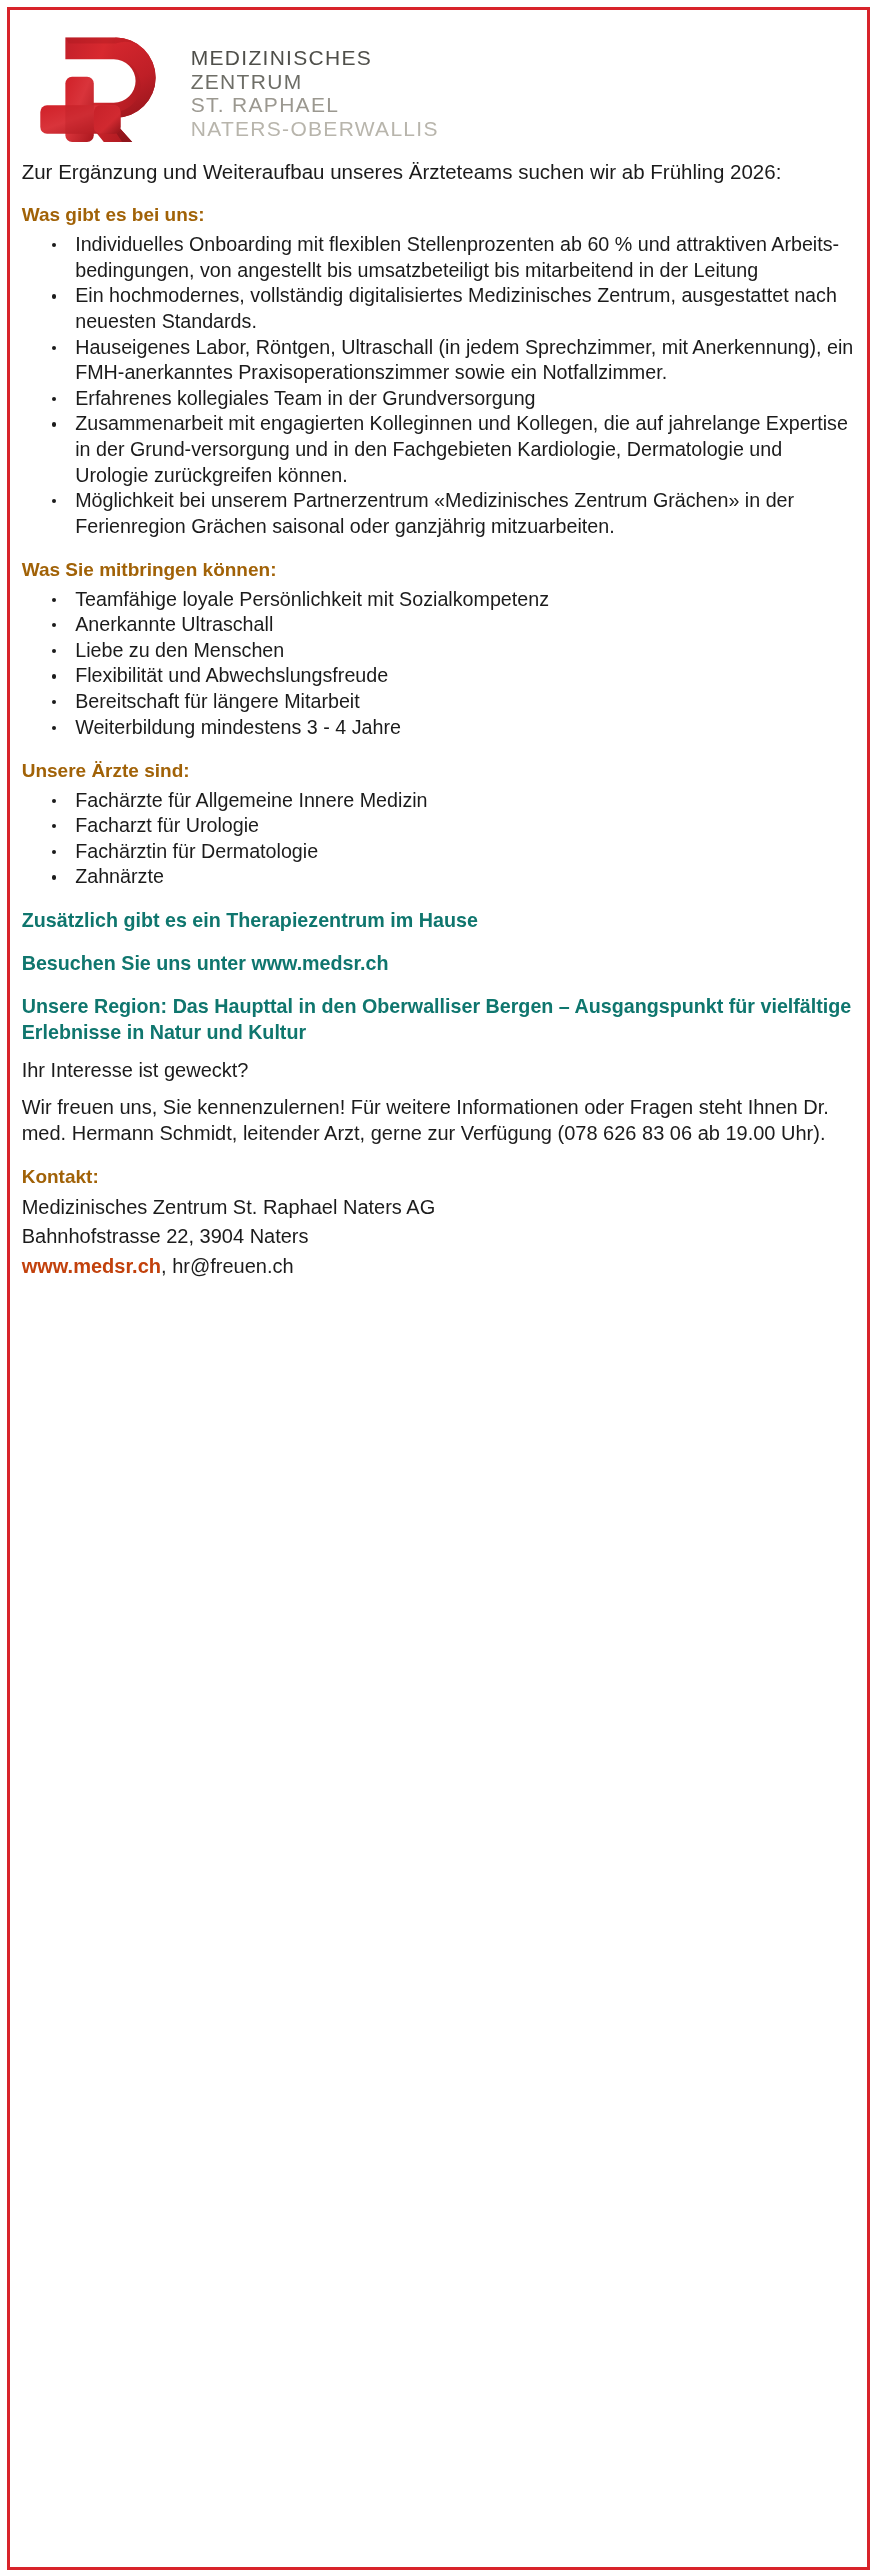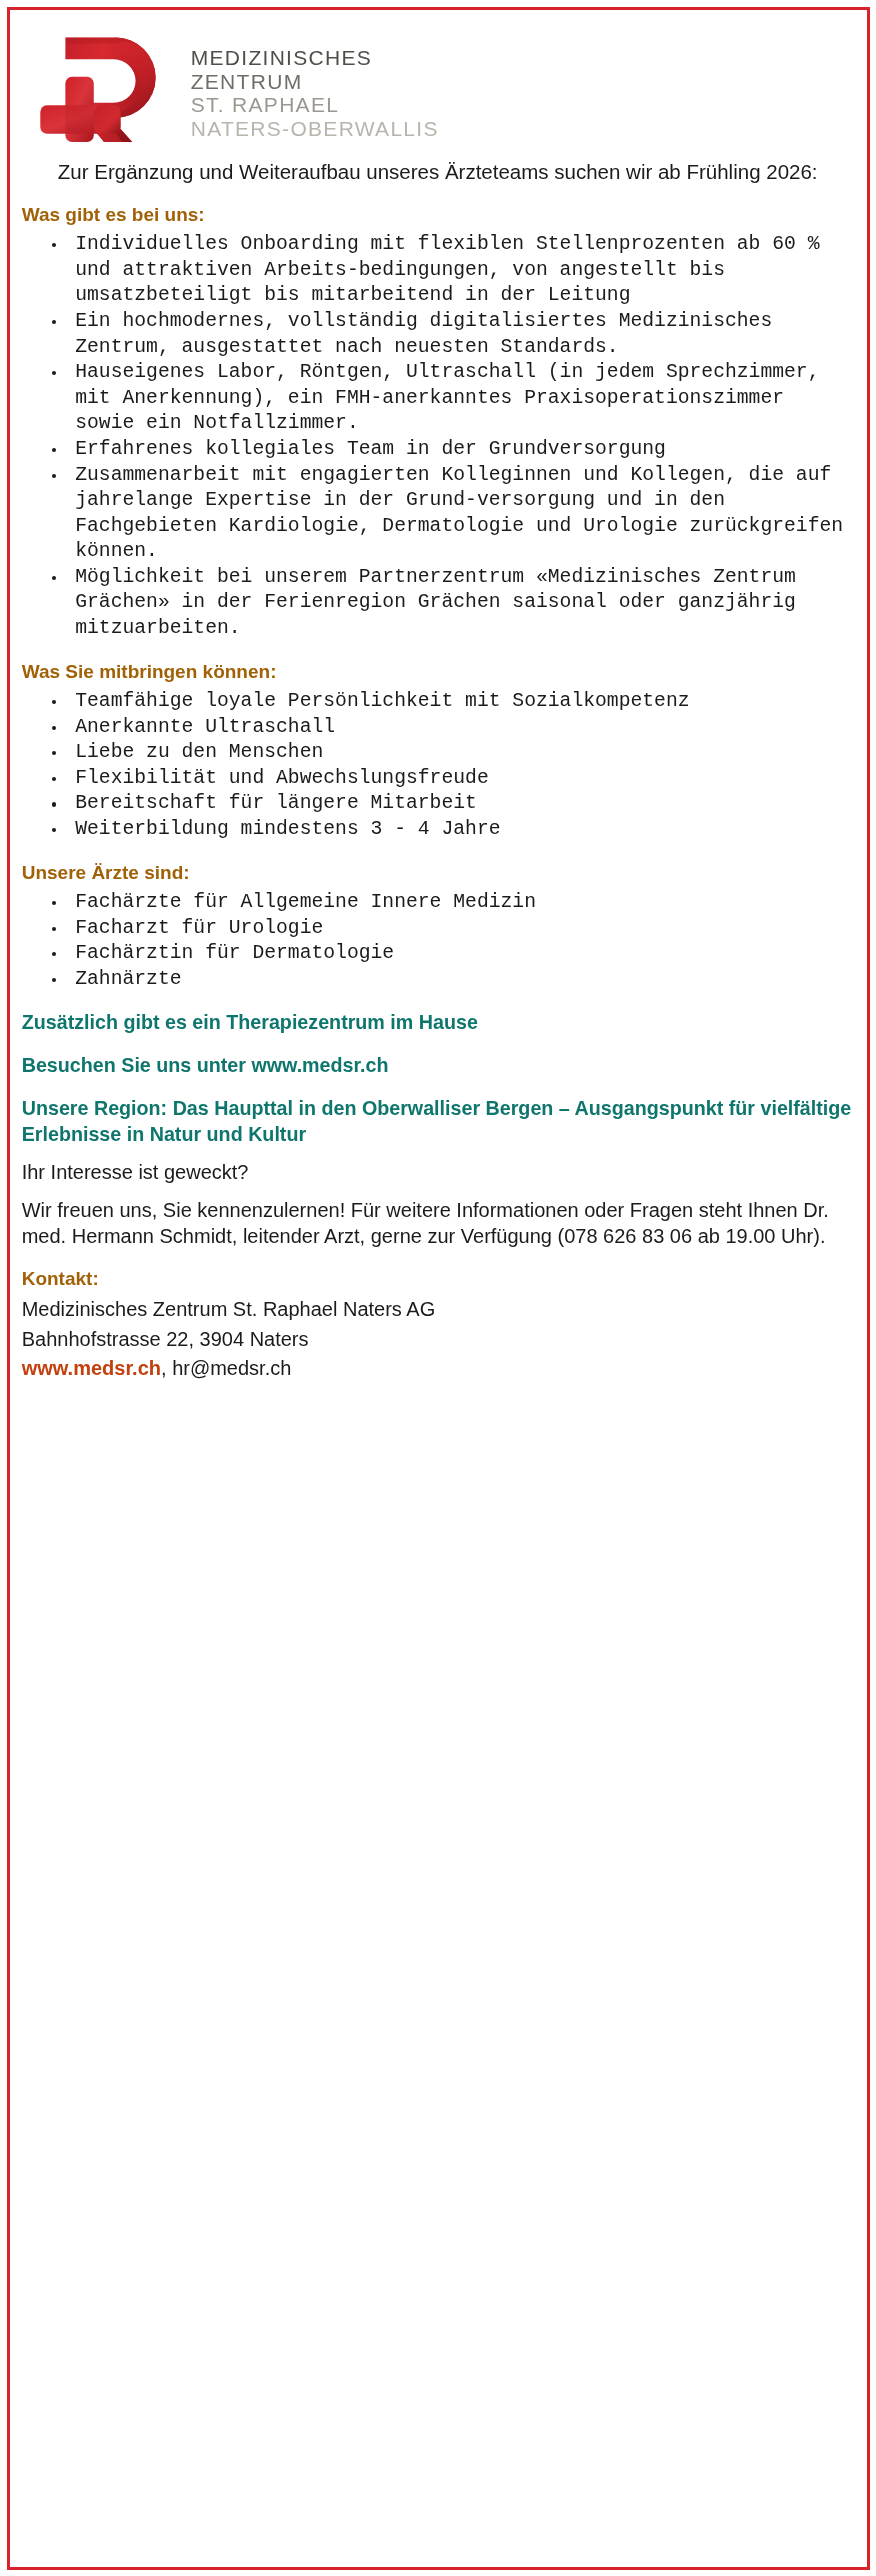--- a/index.html
+++ b/index.html
@@ -61,21 +61,20 @@
   .lw2{color:#6e6e67;}
   .lw3{color:#9b9890;}
   .lw4{color:#b8b5ac;}
 
   
   .intro{
     font-size:20.5px;
     line-height:26px;
     color:#1b1b1b;
     margin:13.4px 0 0 0;
-    text-align:center;
   }
   .headline{
     color:#d8232a;
     font-weight:bold;
     font-size:25px;
     line-height:31px;
     margin:18.4px 0 0 0;
     letter-spacing:-0.2px;
   }
   .subhead{
@@ -106,21 +105,20 @@
     margin:5px 0 0 0;
     padding:0 0 0 28.5px;
   }
   ul.blist li{
     position:relative;
     font-size:19.7px;
     line-height:25.6px;
     color:#1b1b1b;
     padding-left:25px;
     margin:0 0 0 0;
-    font-family:Liberation Mono, monospace;
   }
   ul.blist li::before{
     content:"";
     position:absolute;
     left:1.7px;
     top:11px;
     width:4.2px;height:4.2px;
     border-radius:50%;
     background:#1b1b1b;
   }
@@ -214,18 +212,18 @@
       <p class="bold-para">Zusätzlich gibt es ein Therapiezentrum im Hause</p>
       <p class="bold-para">Besuchen Sie uns unter www.medsr.ch</p>
       <p class="bold-para">Unsere Region: Das Haupttal in den Oberwalliser Bergen – Ausgangspunkt für vielfältige Erlebnisse in Natur und Kultur</p>
 
       <p class="para">Ihr Interesse ist geweckt?</p>
       <p class="para">Wir freuen uns, Sie kennenzulernen! Für weitere Informationen oder Fragen steht Ihnen Dr. med. Hermann Schmidt, leitender Arzt, gerne zur Verfügung (078 626 83 06 ab 19.00 Uhr).</p>
 
       <h2 class="subhead">Kontakt:</h2>
       <p class="para tight">Medizinisches Zentrum St. Raphael Naters AG</p>
       <p class="para tight">Bahnhofstrasse 22, 3904 Naters</p>
-      <p class="para tight"><span class="red-link">www.medsr.ch</span><span>, </span><span>hr@medsr.ch</span></p>
+      <p class="para tight"><span class="red-link">www.medsr.ch</span><span>, </span><span>hr@freuen.ch</span></p>
 
     </div>
   </div>
 </div>
 
 
 </body></html>

